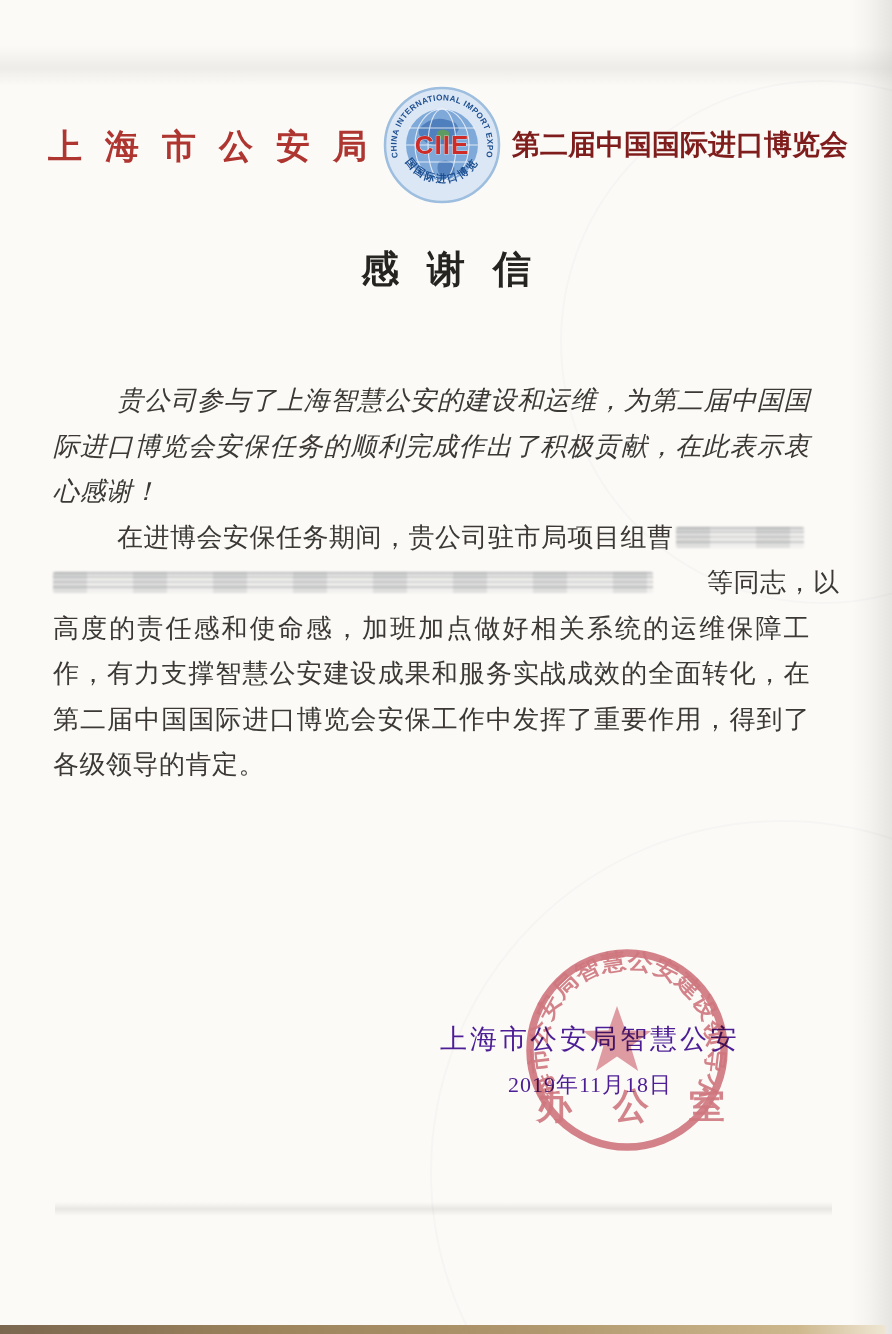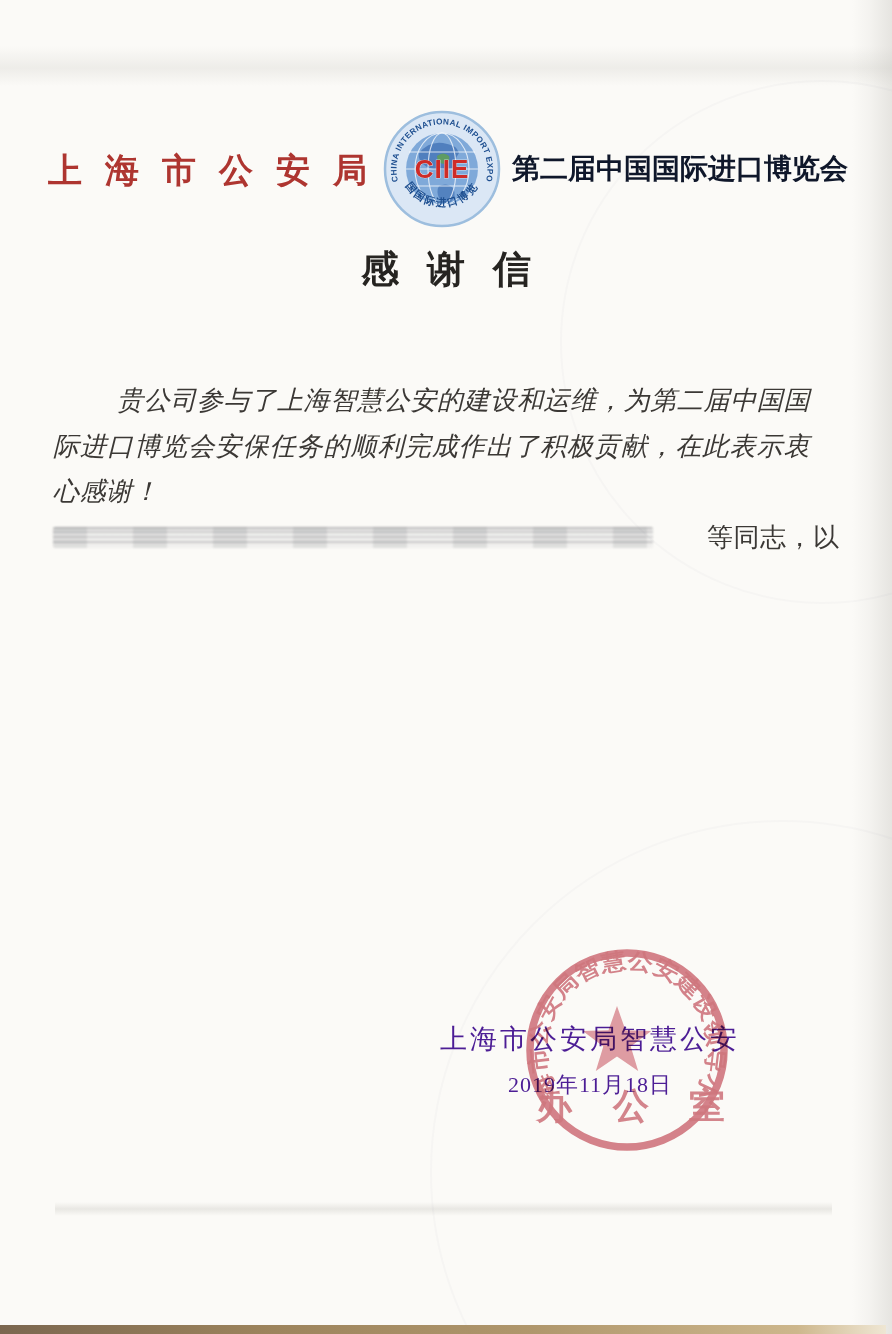--- a/index.html
+++ b/index.html
@@ -34,31 +34,31 @@
   }
   .curve1{width:700px;height:700px;left:430px;top:820px;}
   .curve2{width:520px;height:520px;left:560px;top:80px;}
   .page-edge-line{
     position:absolute;left:0;bottom:0;width:886px;height:9px;
     background:linear-gradient(90deg,#705a41,#94794f 30%,#a98e60 60%,#c9b183 90%,#efe6d2);
     opacity:0.92;
   }
 
   
-  .hdr{position:absolute;top:108px;left:0;width:100%;height:124px;}
+  .hdr{position:absolute;top:84px;left:0;width:100%;height:124px;}
   .hdr-agency{
     position:absolute;left:48px;top:40px;
     font-size:34px;font-weight:600;letter-spacing:23px;
     color:#ae3530;white-space:nowrap;
   }
   .hdr-event{
     position:absolute;left:512px;top:42px;
     font-family:"Liberation Sans","DejaVu Sans",sans-serif;
     font-size:28px;font-weight:700;letter-spacing:0px;
-    color:#0f172a;white-space:nowrap;
+    color:#7f1d1d;white-space:nowrap;
   }
   .logo-wrap{position:absolute;left:381px;top:0px;width:122px;height:122px;}
 
   
   .title{
     position:absolute;top:244px;left:0;width:100%;
     text-align:center;
     font-size:38px;font-weight:700;letter-spacing:28px;text-indent:28px;
     color:#262421;
   }
@@ -154,23 +154,29 @@
     <div class="hdr-event">第二届中国国际进口博览会</div>
   </div>
 
   <div class="title">感谢信</div>
 
   <div class="body">
 
     <p class="para para-first">贵公司参与了上海智慧公安的建设和运维，为第二届中国国际进口博览会安保任务的顺利完成作出了积极贡献，在此表示衷心感谢！</p>
 
     <div class="p2-line">
+      <span class="p2-indent"></span>
+      <span style="white-space:nowrap;">在进博会安保任务期间，贵公司驻市局项目组曹</span>
+      <span class="redact redact-a"></span>
+    </div>
+    <div class="p2-line">
       <span class="redact redact-b"></span>
       <span style="white-space:nowrap;margin-left:44px;">等同志，以</span>
     </div>
+    <p class="para-noindent">高度的责任感和使命感，加班加点做好相关系统的运维保障工作，有力支撑智慧公安建设成果和服务实战成效的全面转化，在第二届中国国际进口博览会安保工作中发挥了重要作用，得到了各级领导的肯定。</p>
 
   </div>
 
   <div class="signature">
     <div>上海市公安局智慧公安</div>
     <div class="sig-date">2019年11月18日</div>
   </div>
 
   <div class="seal">
     <svg width="204" height="204" viewBox="-102 -102 204 204">

